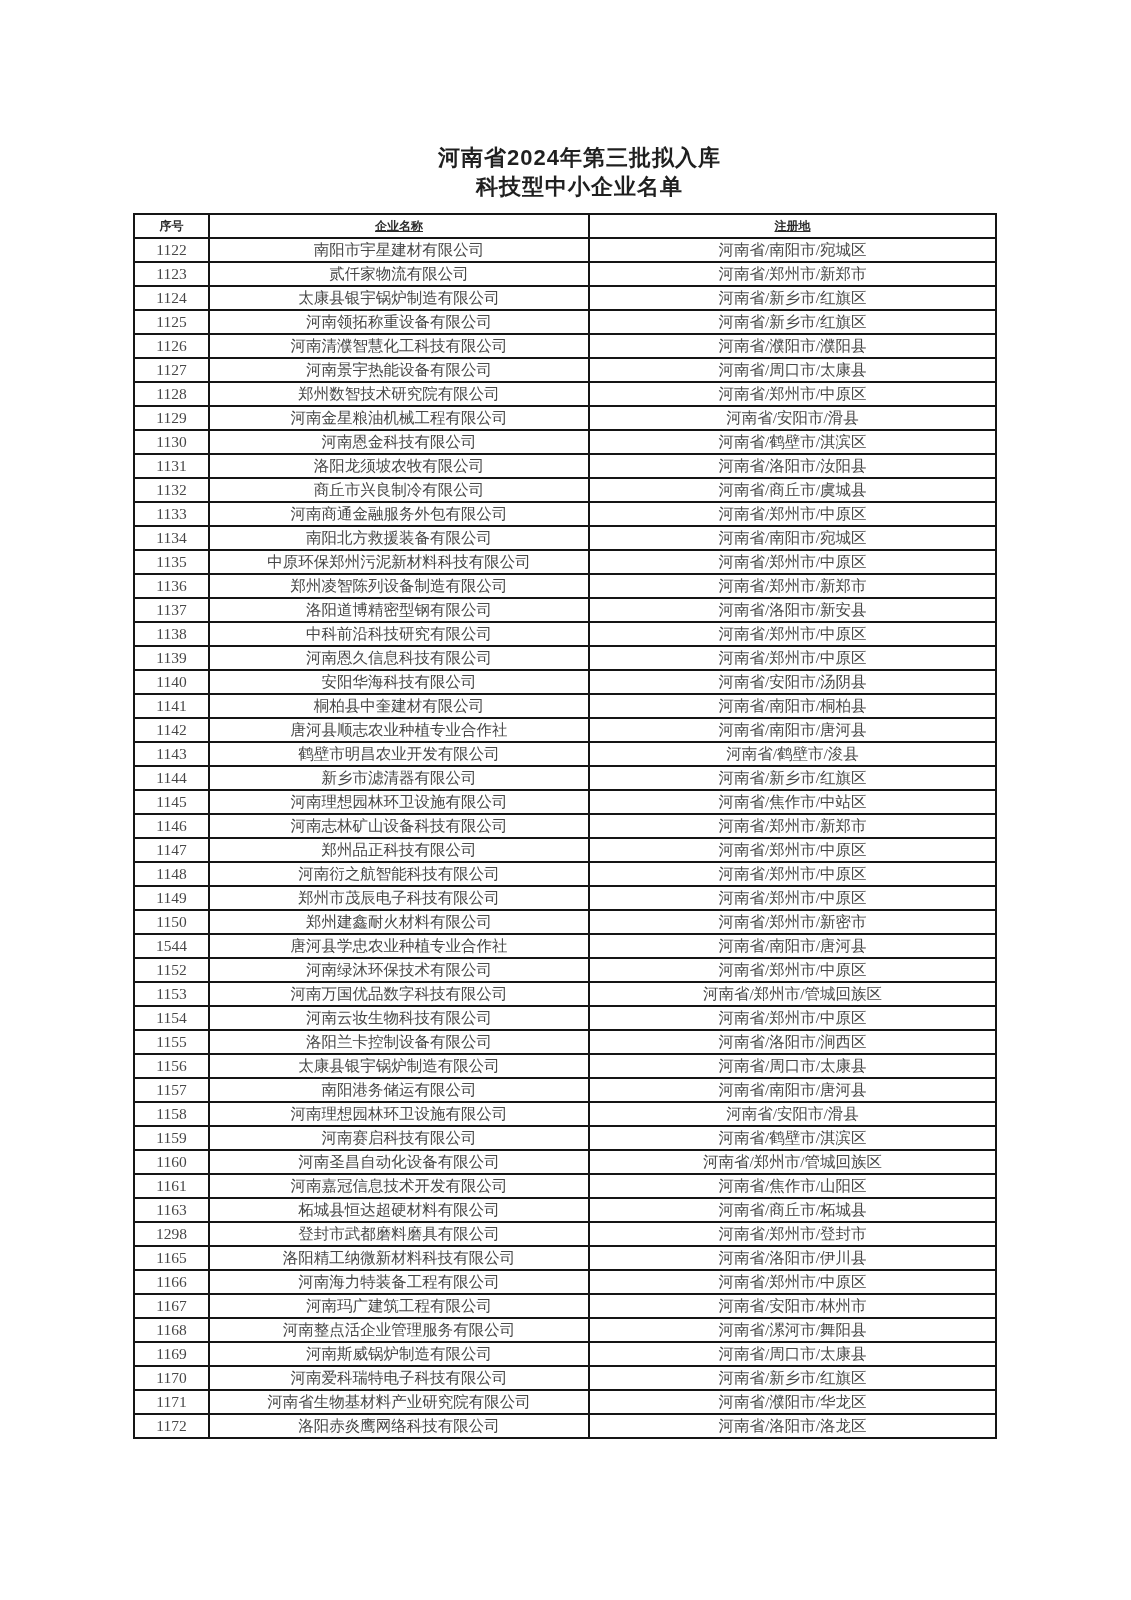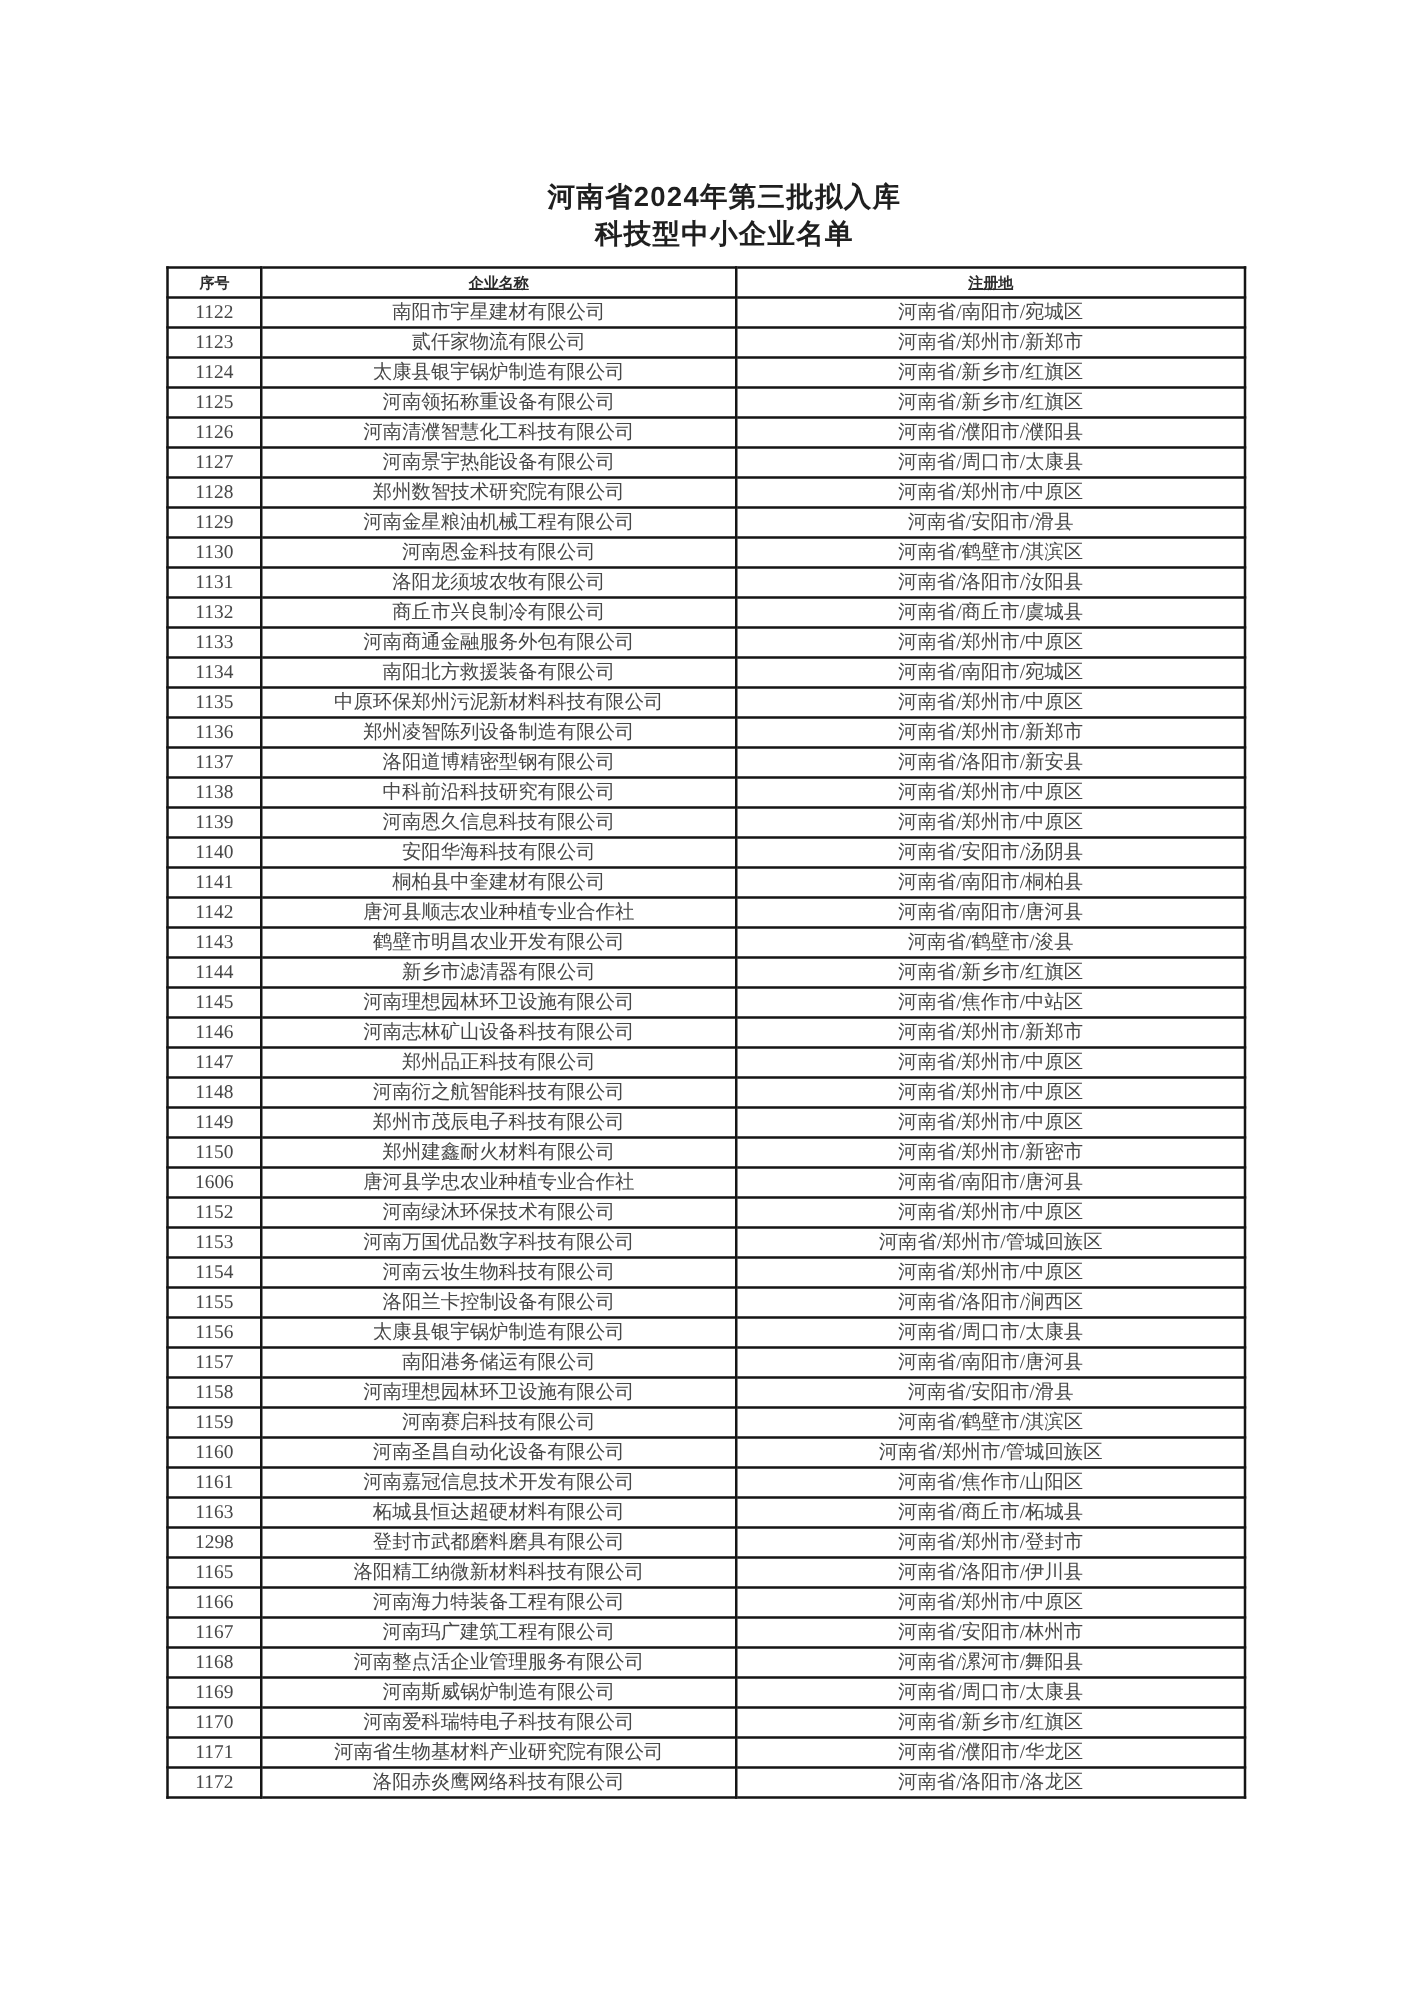--- a/index.html
+++ b/index.html
@@ -227,21 +227,21 @@
           <td>1149</td>
           <td>郑州市茂辰电子科技有限公司</td>
           <td>河南省/郑州市/中原区</td>
         </tr>
         <tr>
           <td>1150</td>
           <td>郑州建鑫耐火材料有限公司</td>
           <td>河南省/郑州市/新密市</td>
         </tr>
         <tr>
-          <td>1606</td>
+          <td>1544</td>
           <td>唐河县学忠农业种植专业合作社</td>
           <td>河南省/南阳市/唐河县</td>
         </tr>
         <tr>
           <td>1152</td>
           <td>河南绿沐环保技术有限公司</td>
           <td>河南省/郑州市/中原区</td>
         </tr>
         <tr>
           <td>1153</td>

